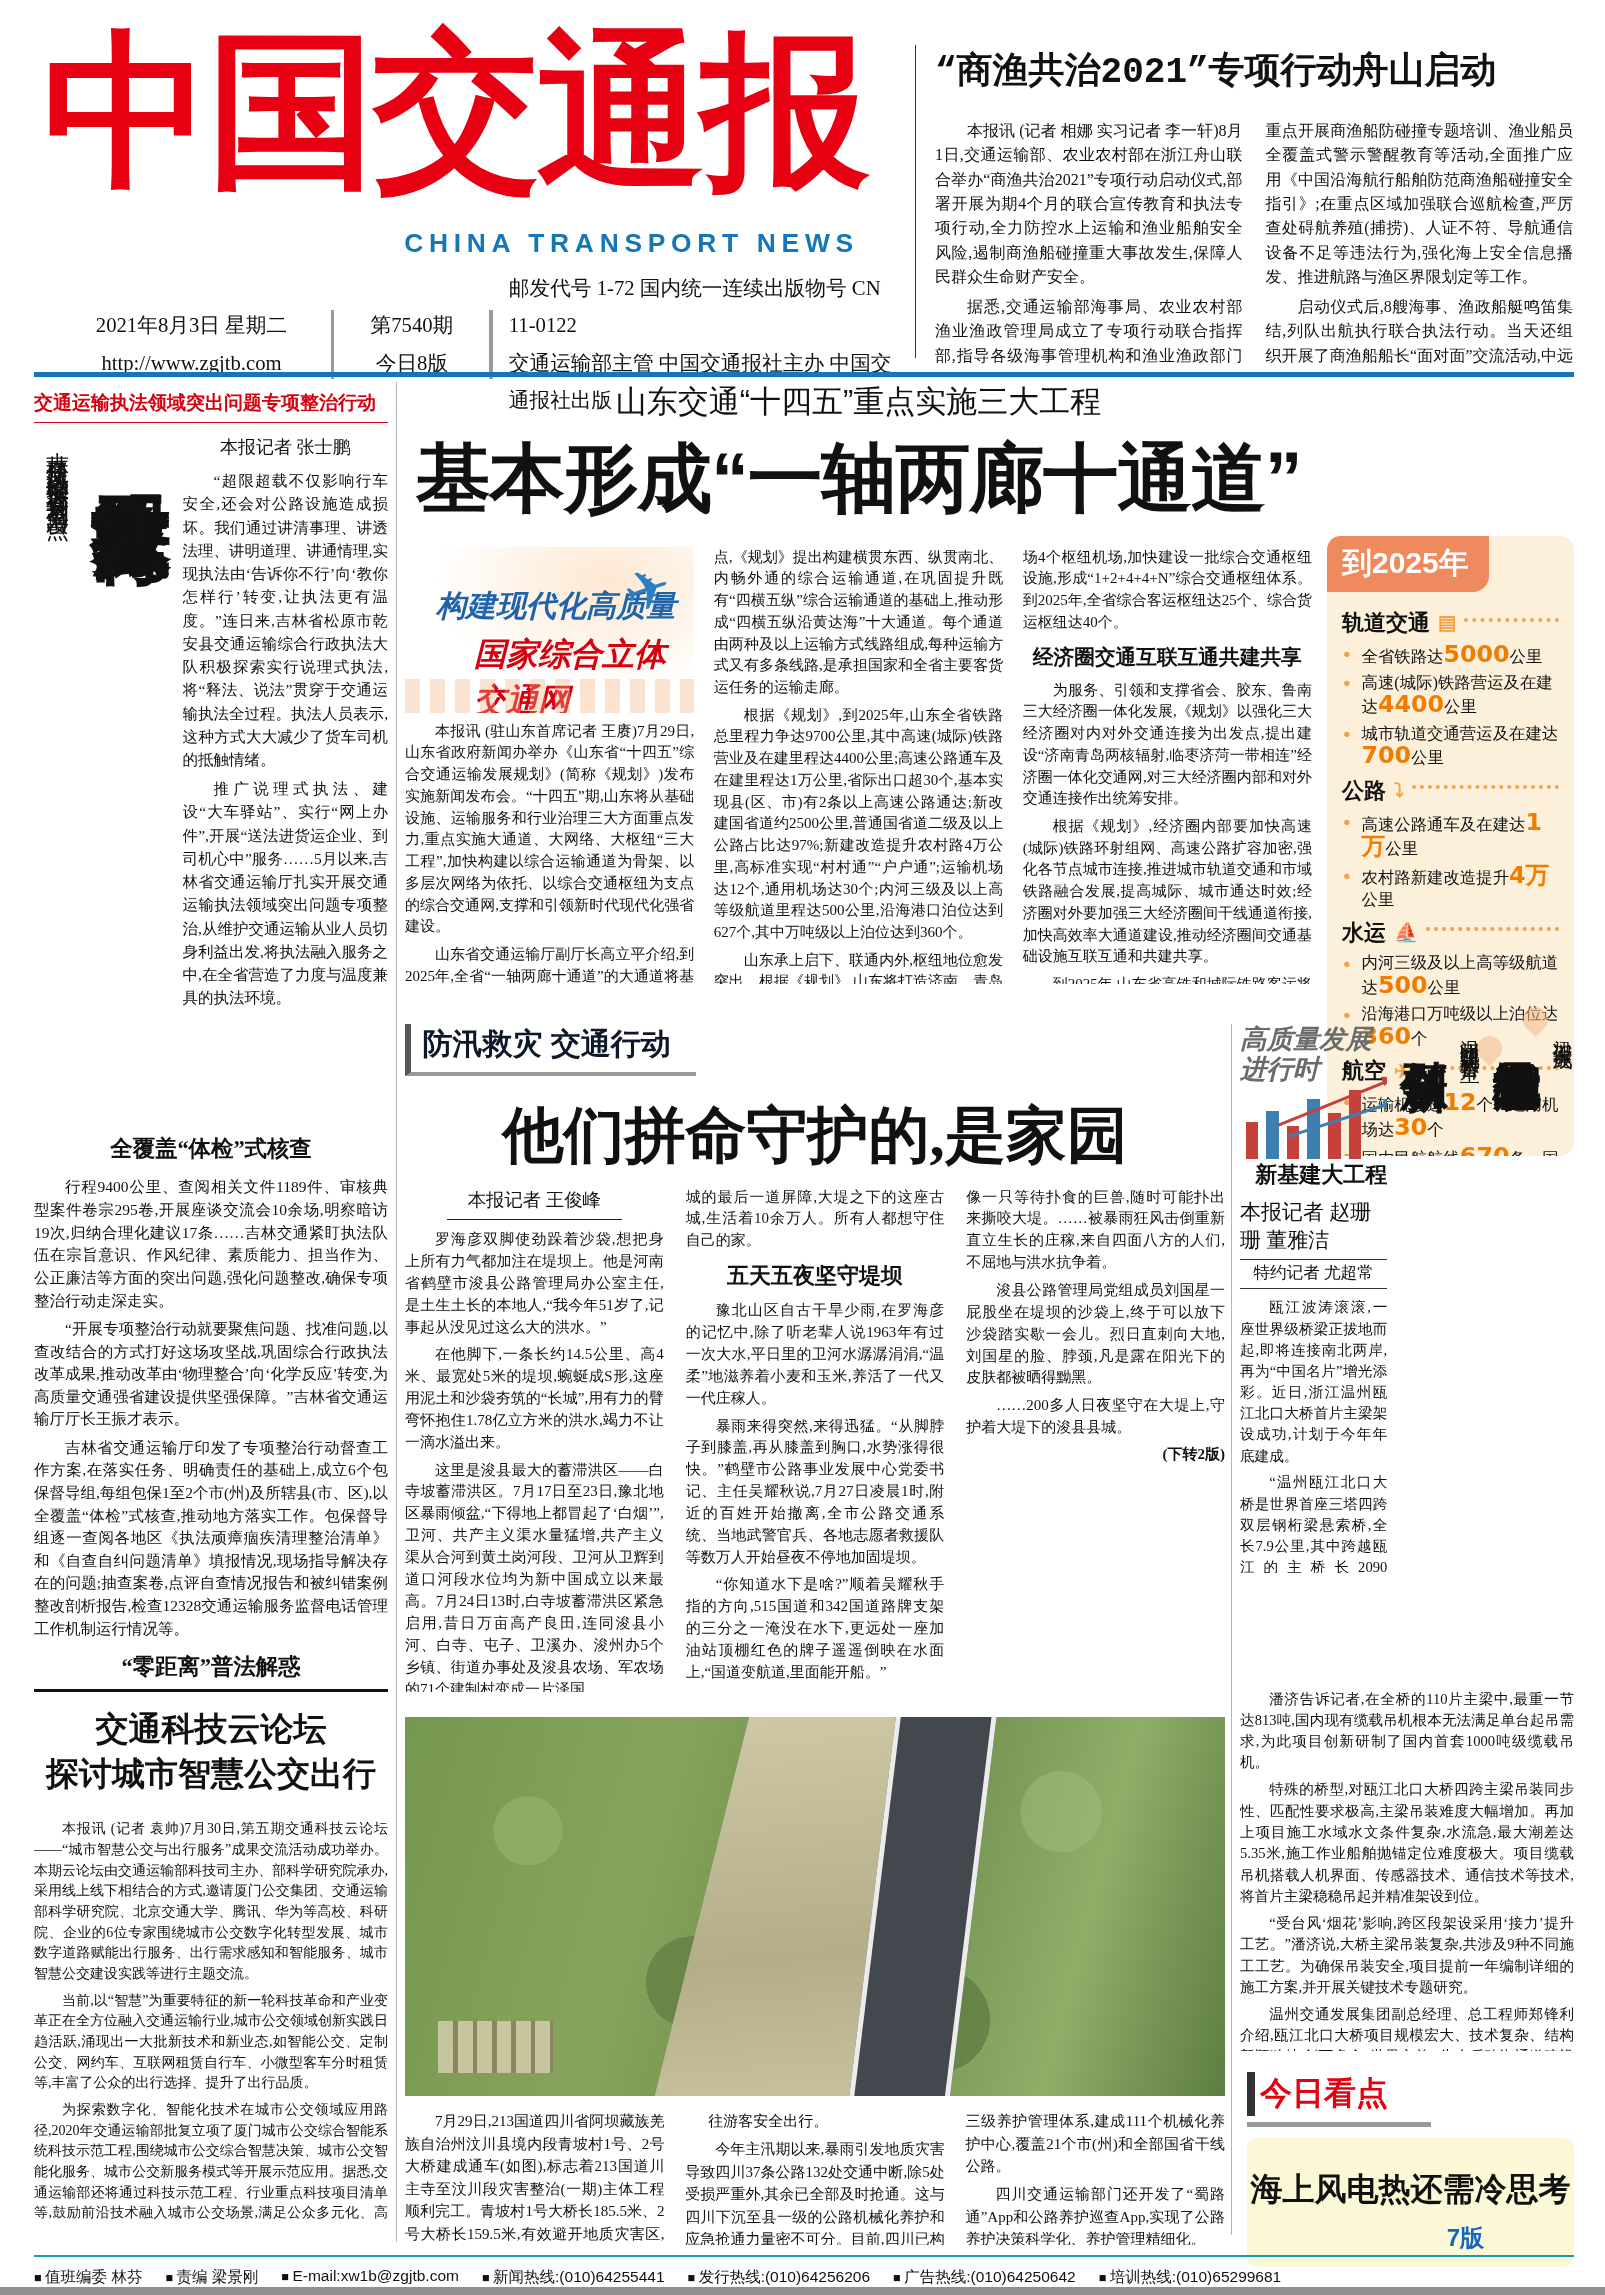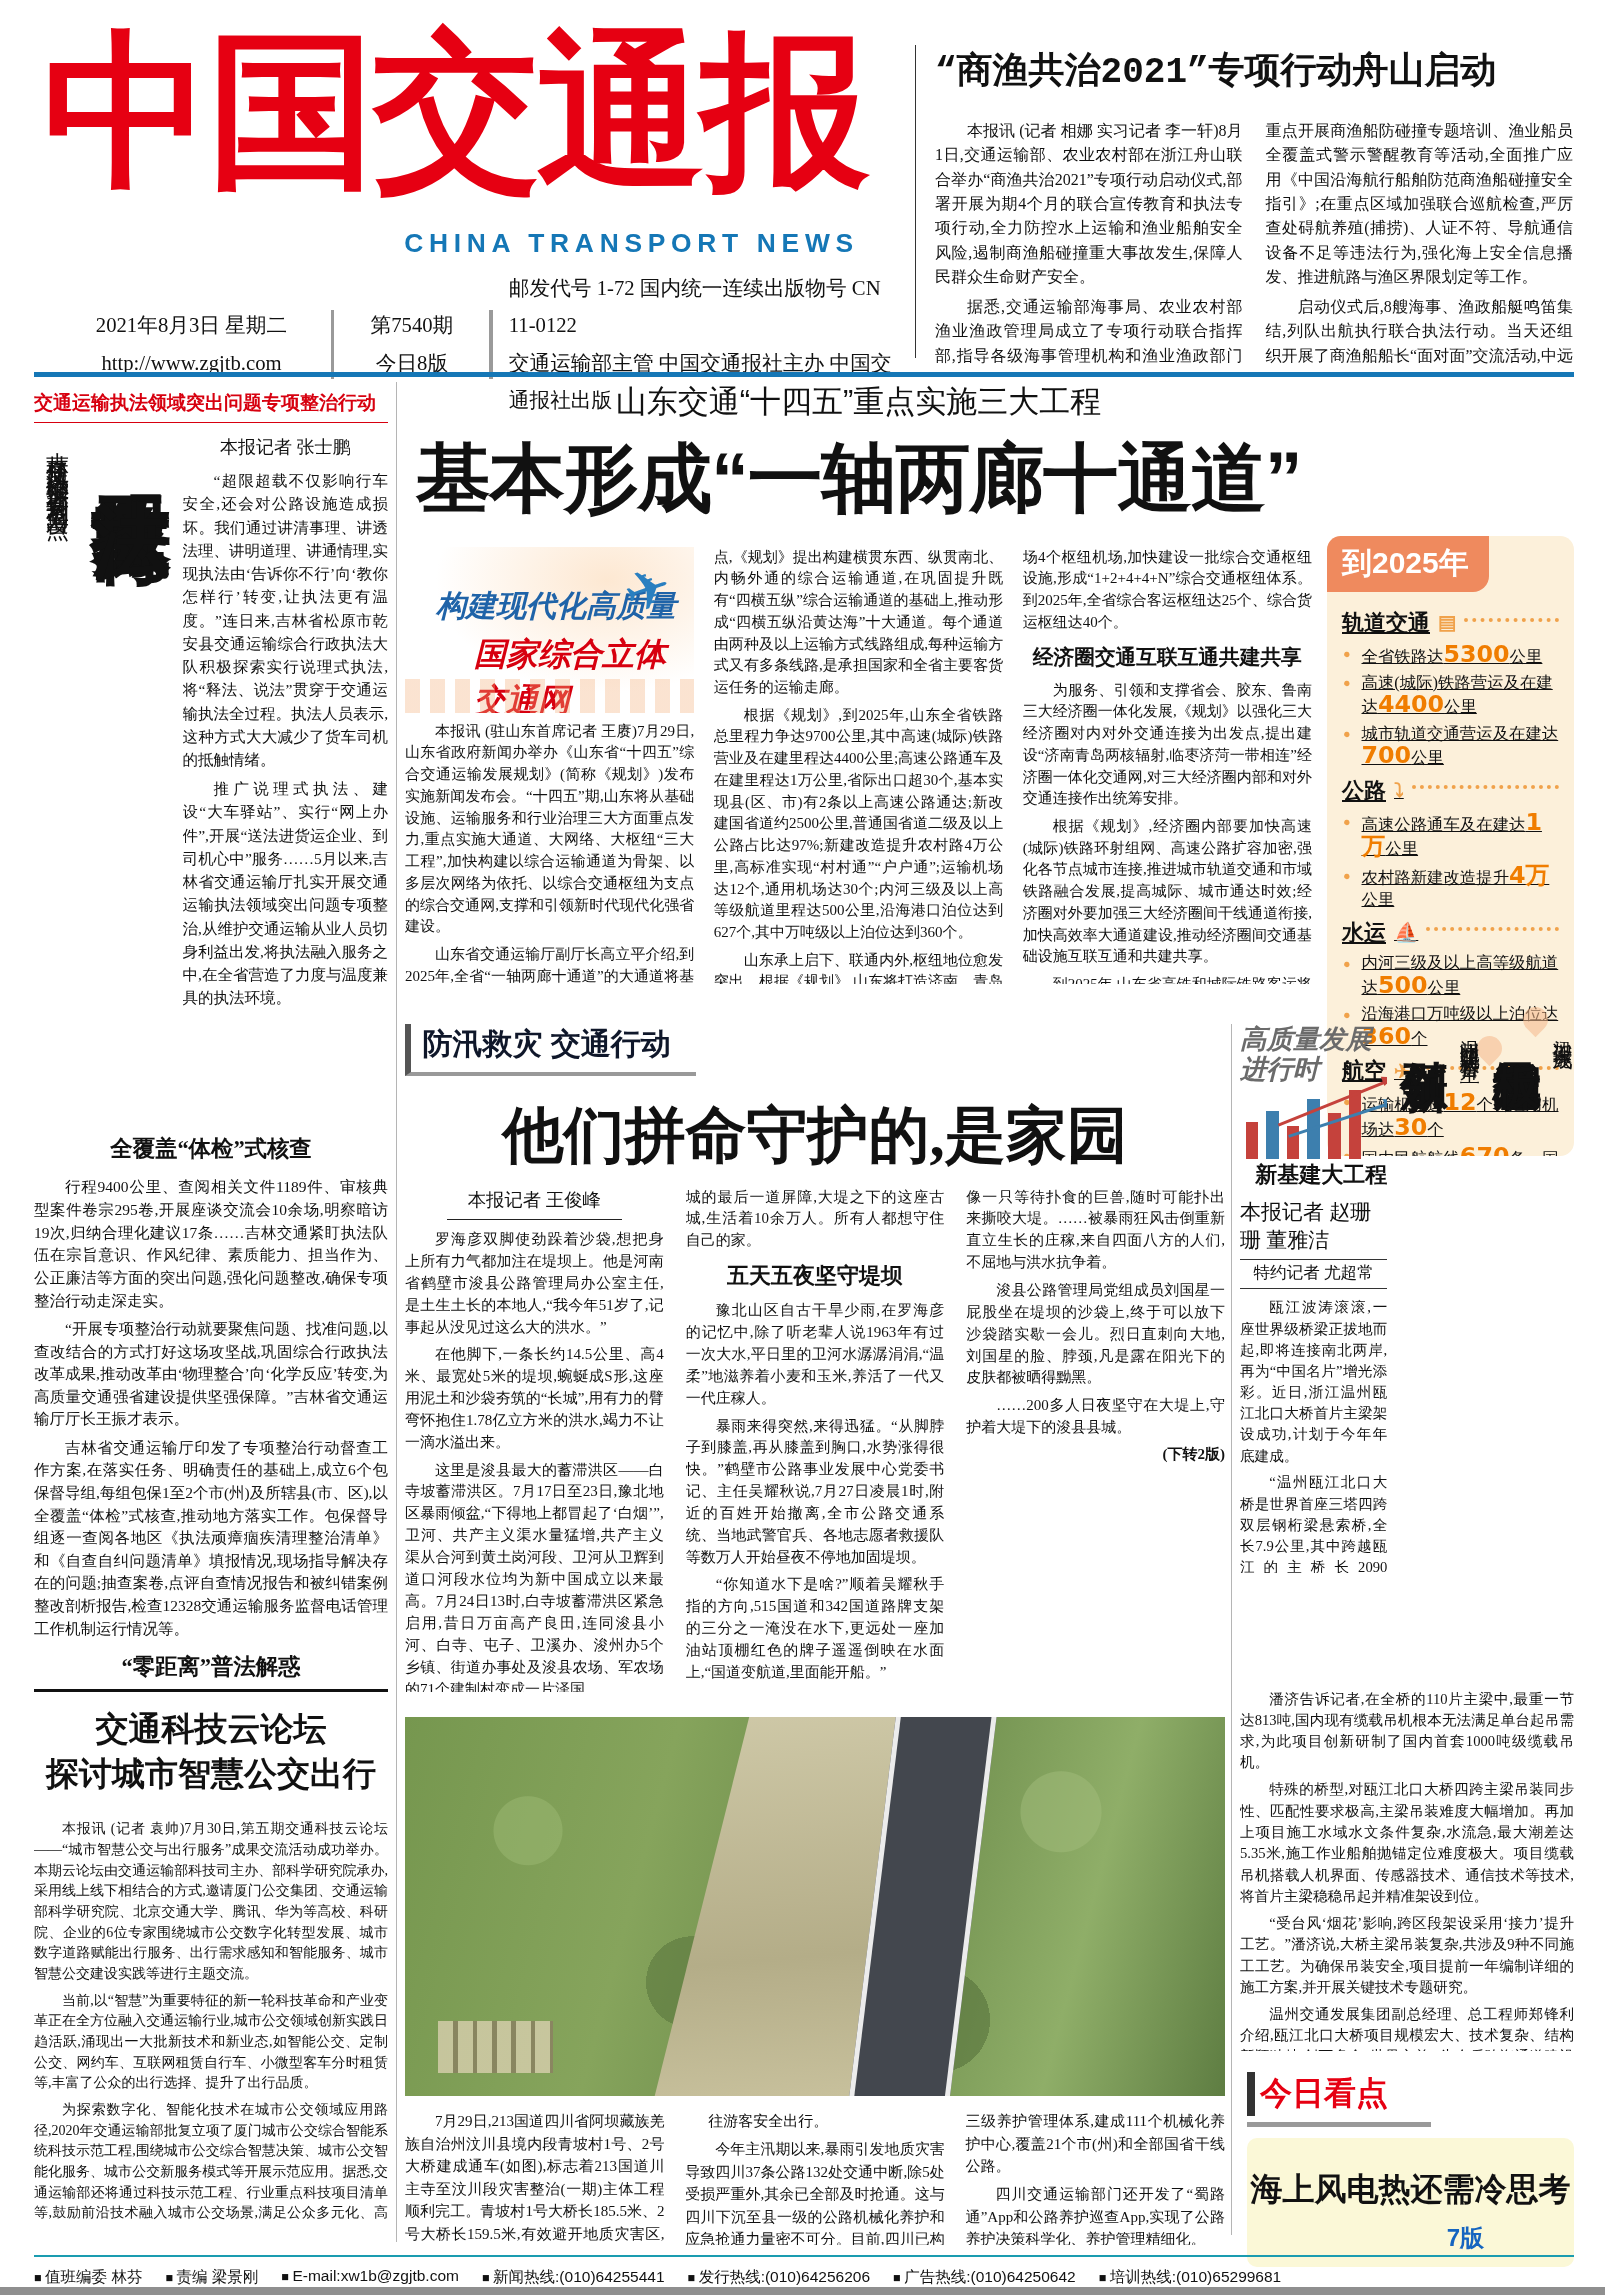--- a/index.html
+++ b/index.html
@@ -241,29 +241,29 @@
         <p style="text-indent:0;">场4个枢纽机场,加快建设一批综合交通枢纽设施,形成“1+2+4+4+N”综合交通枢纽体系。到2025年,全省综合客运枢纽达25个、综合货运枢纽达40个。</p>
         <div class="sub-head">经济圈交通互联互通共建共享</div>
         <p>为服务、引领和支撑省会、胶东、鲁南三大经济圈一体化发展,《规划》以强化三大经济圈对内对外交通连接为出发点,提出建设“济南青岛两核辐射,临枣济菏一带相连”经济圈一体化交通网,对三大经济圈内部和对外交通连接作出统筹安排。</p>
         <p>根据《规划》,经济圈内部要加快高速(城际)铁路环射组网、高速公路扩容加密,强化各节点城市连接,推进城市轨道交通和市域铁路融合发展,提高城际、城市通达时效;经济圈对外要加强三大经济圈间干线通道衔接,加快高效率大通道建设,推动经济圈间交通基础设施互联互通和共建共享。</p>
         <p>到2025年,山东省高铁和城际铁路客运将实现设区市全覆盖,基本实现相邻设区市通达时间不超过1小时,初步建成济南、胶东、鲁南三大经济圈内1小时通达、省内各地2小时通达、与全国主要城市3小时通达的“123”客运通达网。</p>
 
       </div>
     </div>
   </div>
 
-  <div class="abs sidebar" style="left:1327px;top:536px;width:247px;height:620px;text-decoration:underline;">
+  <div class="abs sidebar" style="left:1327px;top:536px;width:247px;height:620px;">
     <div class="sb-head">到2025年</div>
     <div class="sb-content">
       <div class="sb-group-head">
         <span>轨道交通</span>
         <span style="color:#f0a24b;font-size:19.5px;">▤</span>
         <span class="sb-dots"></span>
       </div>
-      <div class="sb-item"><span>全省铁路达</span><span class="num">5300</span><span>公里</span></div>
+      <div class="sb-item"><span>全省铁路达</span><span class="num">5000</span><span>公里</span></div>
       <div class="sb-item"><span>高速(城际)铁路营运及在建达</span><span class="num">4400</span><span>公里</span></div>
       <div class="sb-item"><span>城市轨道交通营运及在建达</span><span class="num">700</span><span>公里</span></div>
       <div class="sb-group-head">
         <span>公路</span>
         <span style="color:#f0a24b;font-size:19.5px;">⤵</span>
         <span class="sb-dots"></span>
       </div>
       <div class="sb-item"><span>高速公路通车及在建达</span><span class="num">1万</span><span>公里</span></div>
       <div class="sb-item"><span>农村路新建改造提升</span><span class="num">4万</span><span>公里</span></div>
       <div class="sb-group-head">

